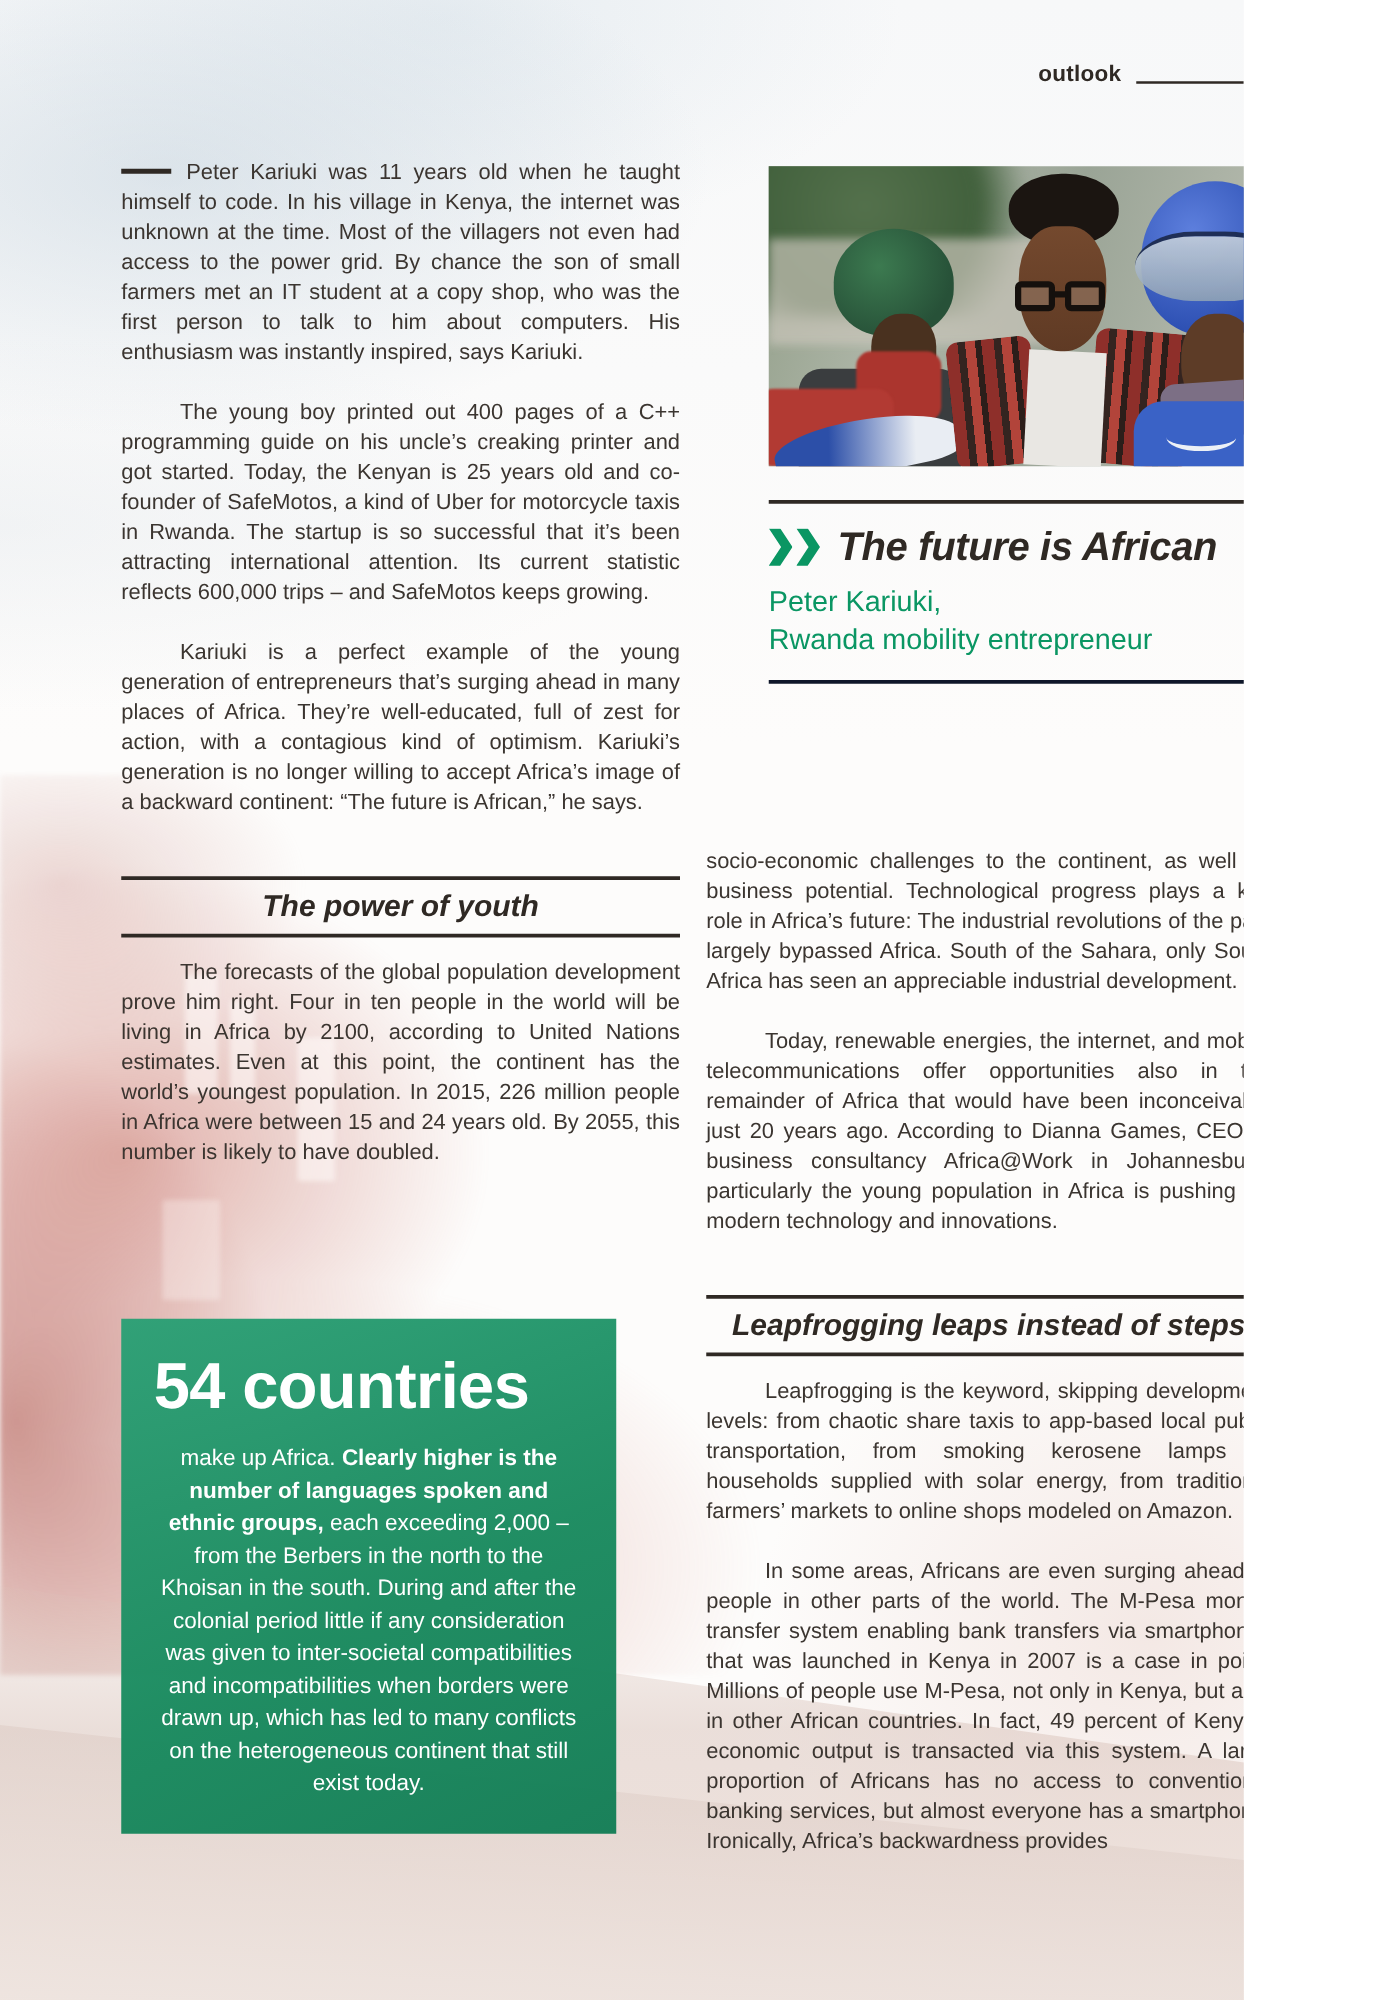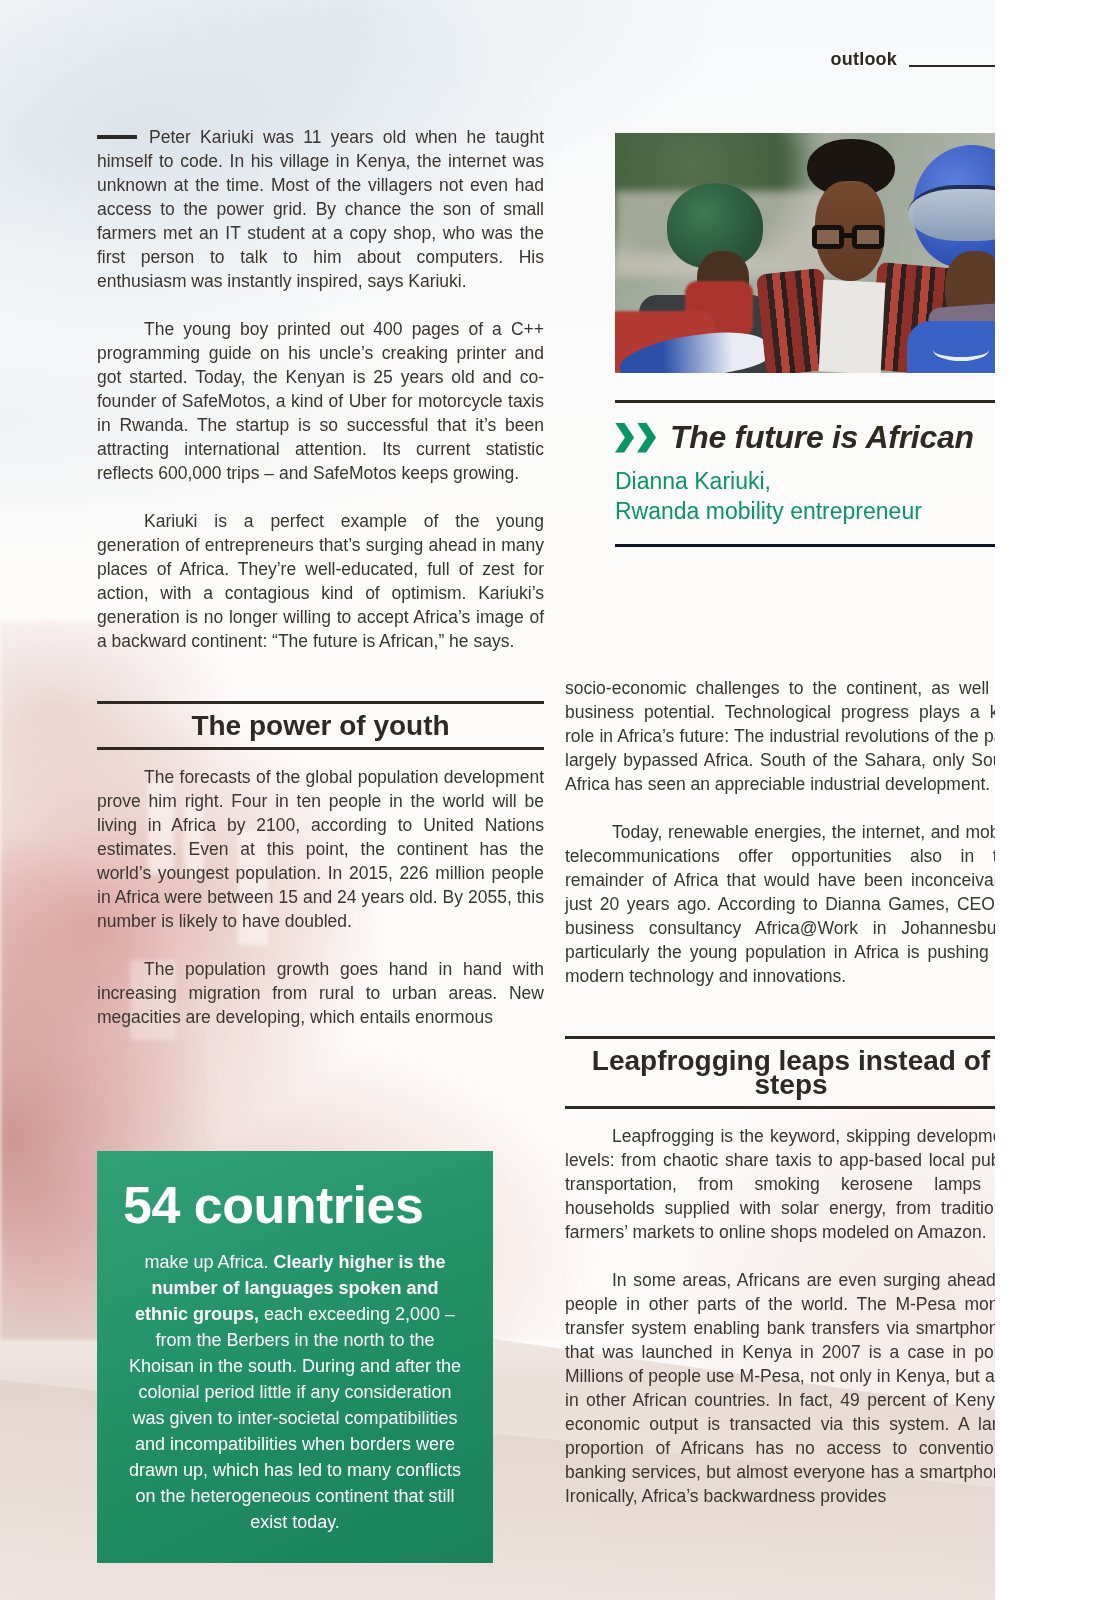--- a/index.html
+++ b/index.html
@@ -95,21 +95,21 @@
   .col p { margin:0 0 24px 0; }
   .col p.indent { text-indent:47px; }
   .col p:last-child { margin-bottom:0; }
   .col-left  { left:97px;  top:125px; width:447px; }
   .col-right { left:565px; top:676px; width:452px; }
   .lede-dash { display:inline-block; width:40px; height:4px; background:#2f2924; margin-right:12px; vertical-align:4px; }
 
   .xhead {
     border-top:3px solid #2f2924; border-bottom:3px solid #2f2924;
     text-align:center; padding:10px 0 9px 0; margin:48px 0 15px 0;
-    font-size:28px; font-weight:bold; color:#2f2924;
+    font-size:24px; font-weight:bold; font-style:italic; color:#2f2924;
     text-indent:0 !important;
   }
   .col .xhead { text-indent:0; }
 
   
   .quote-block {
     position:absolute; left:615px; top:400px; width:392px;
     border-top:3px solid #2f2924; border-bottom:3px solid #0f172a;
     padding:16px 0 18px 0;
   }
@@ -175,31 +175,30 @@
   </div>
 
   <div class="quote-block">
     <div class="quote-title-row">
       <span class="chev-group">
         <span class="chev"></span>
         <span class="chev"></span>
       </span>
       <span class="quote-title">The future is African</span>
     </div>
-    <div class="quote-author">Dianna Kariuki,</div>
+    <div class="quote-author">Peter Kariuki,</div>
     <div class="quote-role">Rwanda mobility entrepreneur</div>
   </div>
 
   <section class="col col-left">
     <p><span class="lede-dash"></span><span>Peter Kariuki was 11 years old when he taught himself to code. In his village in Kenya, the internet was unknown at the time. Most of the villagers not even had access to the power grid. By chance the son of small farmers met an IT student at a copy shop, who was the first person to talk to him about computers. His enthusiasm was instantly inspired, says Kariuki.</span></p>
     <p class="indent">The young boy printed out 400 pages of a C++ programming guide on his uncle’s creaking printer and got started. Today, the Kenyan is 25 years old and co-founder of SafeMotos, a kind of Uber for motorcycle taxis in Rwanda. The startup is so successful that it’s been attracting international attention. Its current statistic reflects 600,000 trips – and SafeMotos keeps growing.</p>
     <p class="indent">Kariuki is a perfect example of the young generation of entrepreneurs that’s surging ahead in many places of Africa. They’re well-educated, full of zest for action, with a contagious kind of optimism. Kariuki’s generation is no longer willing to accept Africa’s image of a backward continent: “The future is African,” he says.</p>
     <div class="xhead">The power of youth</div>
     <p class="indent">The forecasts of the global population development prove him right. Four in ten people in the world will be living in Africa by 2100, according to United Nations estimates. Even at this point, the continent has the world’s youngest population. In 2015, 226 million people in Africa were between 15 and 24 years old. By 2055, this number is likely to have doubled.</p>
-    <p class="indent">The population growth goes hand in hand with increasing migration from rural to urban areas. New megacities are developing, which entails enormous</p>
 
     <aside class="fact-box">
       <div class="fact-headline">54 countries</div>
       <p class="fact-body"><span>make up Africa. </span><strong>Clearly higher is the number of languages spoken and ethnic groups, </strong><span>each exceeding 2,000 – from the Berbers in the north to the Khoisan in the south. During and after the colonial period little if any consideration was given to inter-societal compatibilities and incompatibilities when borders were drawn up, which has led to many conflicts on the heterogeneous continent that still exist today.</span></p>
     </aside>
   </section>
 
   <section class="col col-right">
     <p>socio-economic challenges to the continent, as well as business potential. Technological progress plays a key role in Africa’s future: The industrial revolutions of the past largely bypassed Africa. South of the Sahara, only South Africa has seen an appreciable industrial development.</p>
     <p class="indent">Today, renewable energies, the internet, and mobile telecommunications offer opportunities also in the remainder of Africa that would have been inconceivable just 20 years ago. According to Dianna Games, CEO of business consultancy Africa@Work in Johannesburg, particularly the young population in Africa is pushing for modern technology and innovations.</p>

